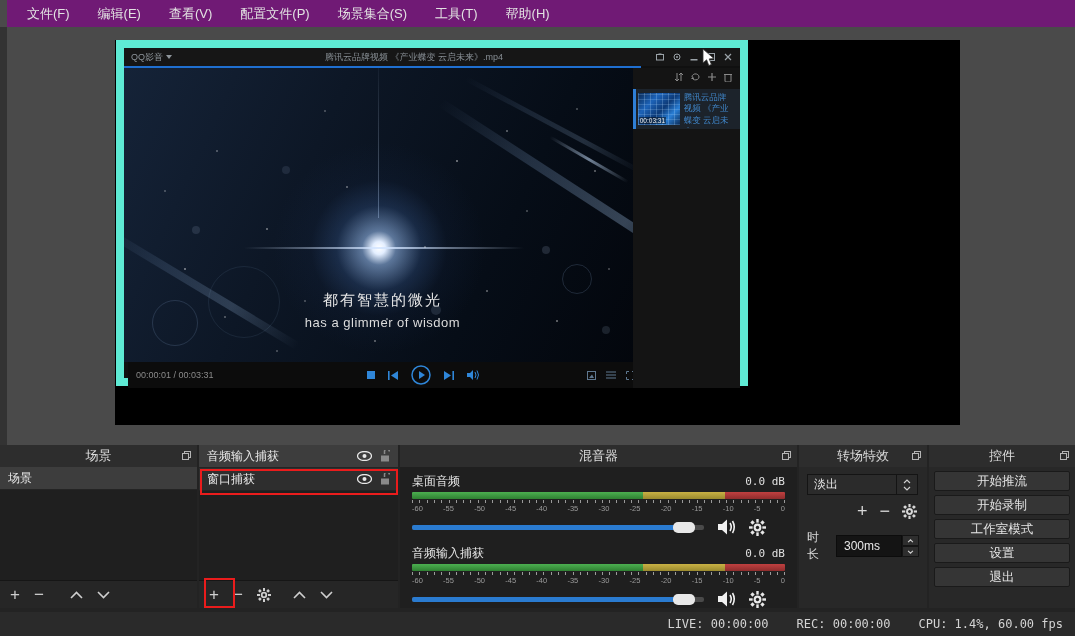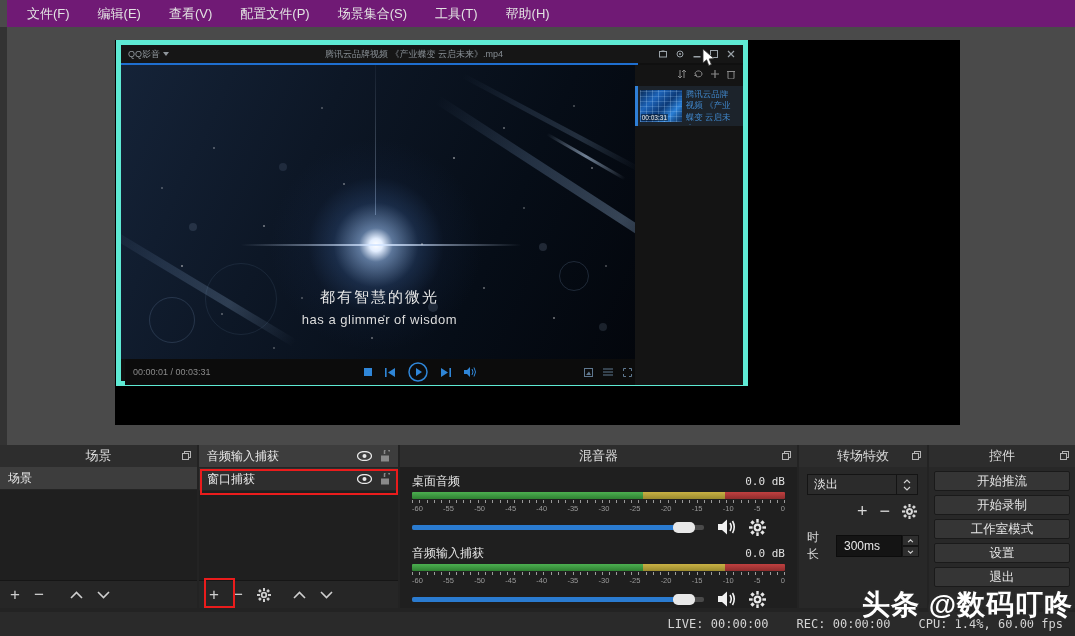--- a/index.html
+++ b/index.html
@@ -12,21 +12,21 @@
              display:flex; align-items:center; padding-left:6px; }
   .menu-item { color:#e2e2e2; font-size:13px; padding:5px 14px; cursor:default; }
 
   
   .main-bg { position:absolute; left:0; top:27px; width:1075px; height:418px; background:#4a4a4a; }
   .left-edge { position:absolute; left:0; top:27px; width:7px; height:418px; background:#333; }
   .canvas { position:absolute; left:115px; top:40px; width:845px; height:385px; background:#000; }
 
   
   .player { position:absolute; left:116px; top:40px; width:632px; height:346px;
-            border:5px solid #5eead4; background:#101010; }
+            border:8px solid #5eead4; background:#101010; }
   .p-titlebar { height:18px; background:#161616; display:flex; align-items:center; color:#8f969c; font-size:9px; }
   .p-app { padding-left:7px; white-space:nowrap; display:flex; align-items:center; gap:3px; }
   .p-title { flex:1; text-align:center; white-space:nowrap; overflow:hidden; color:#878e94; }
   .p-winbtns { display:flex; align-items:center; gap:9px; padding-right:8px; color:#9aa2a8; }
   .p-winbtns svg { display:block; }
   .p-progress { height:2px; background:#1f6fd0; width:517px; }
   .p-body { display:flex; height:320px; }
 
   .video { position:relative; width:517px; height:320px; overflow:hidden; }
   .scene { position:absolute; left:0; top:0; width:517px; height:294px; overflow:hidden;
@@ -605,18 +605,17 @@
     </div>
 
   </div>
 
   <div class="statusbar">
     <span>LIVE: 00:00:00</span>
     <span>REC: 00:00:00</span>
     <span>CPU: 1.4%, 60.00 fps</span>
   </div>
 
-  <div class="watermark">头条 @数码叮咚</div>
 
   <div class="anno anno-source"></div>
   <div class="anno anno-plus"></div>
 
 </div>
 
 </body></html>

